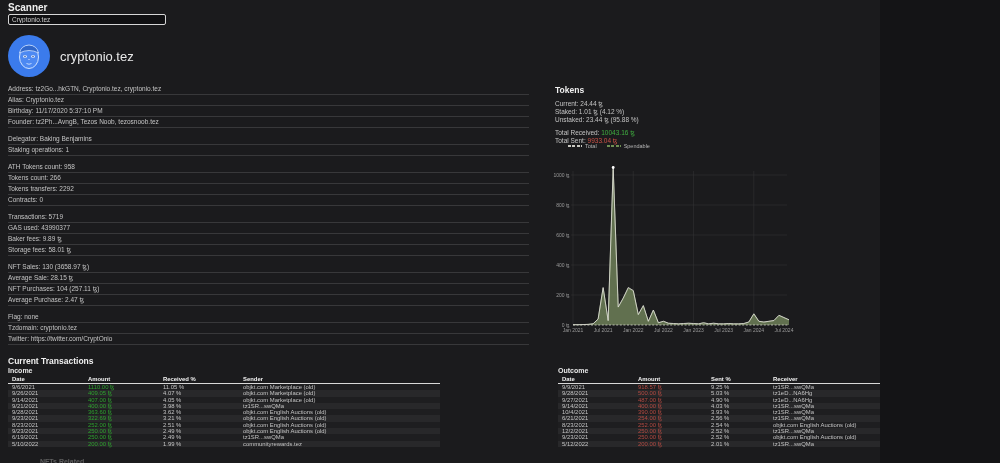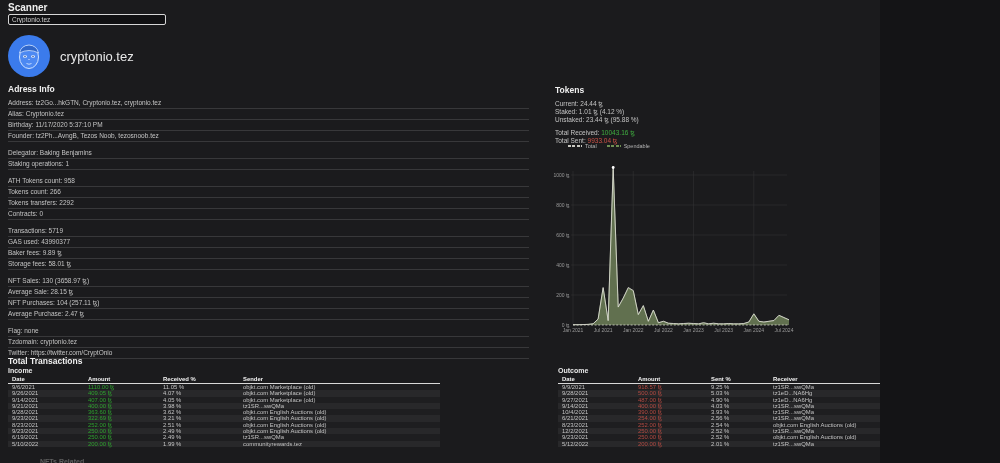--- a/index.html
+++ b/index.html
@@ -91,21 +91,20 @@
     <ellipse cx="17" cy="21.5" rx="2" ry="1.3" fill="#e8f1ff"></ellipse>
     <ellipse cx="25" cy="21.5" rx="2" ry="1.3" fill="#e8f1ff"></ellipse>
     <circle cx="17" cy="21.5" r="0.7" fill="#1d3f7d"></circle>
     <circle cx="25" cy="21.5" r="0.7" fill="#1d3f7d"></circle>
     <path d="M20.3 24.5 L21.7 24.5" stroke="#cfe2ff" stroke-width="0.8"></path>
     <path d="M18.5 28.5 Q21 30 23.5 28.5" stroke="#cfe2ff" stroke-width="0.9" fill="none"></path>
   </svg>
   <div id="profile-name" class="abs">cryptonio.tez</div>
 
   <div id="address-info" class="abs">
-    <div class="section-heading">Adress Info</div>
     <div id="fields-root">
         <div class="field-group">
           <div class="field">Address: tz2Go...hkGTN, Cryptonio.tez, cryptonio.tez</div>
           <div class="field">Alias: Cryptonio.tez</div>
           <div class="field">Birthday: 11/17/2020 5:37:10 PM</div>
           <div class="field">Founder: tz2Ph...AvngB, Tezos Noob, tezosnoob.tez</div>
         </div>
         <div class="field-group">
           <div class="field">Delegator: Baking Benjamins</div>
           <div class="field">Staking operations: 1</div>
@@ -181,21 +180,21 @@
       <text x="21" y="174" font-size="5" fill="#9a9a9a" text-anchor="middle">Jan 2021</text>
       <text x="51.13953488372093" y="174" font-size="5" fill="#9a9a9a" text-anchor="middle">Jul 2021</text>
       <text x="81.27906976744185" y="174" font-size="5" fill="#9a9a9a" text-anchor="middle">Jan 2022</text>
       <text x="111.4186046511628" y="174" font-size="5" fill="#9a9a9a" text-anchor="middle">Jul 2022</text>
       <text x="141.5581395348837" y="174" font-size="5" fill="#9a9a9a" text-anchor="middle">Jan 2023</text>
       <text x="171.69767441860466" y="174" font-size="5" fill="#9a9a9a" text-anchor="middle">Jul 2023</text>
       <text x="201.8372093023256" y="174" font-size="5" fill="#9a9a9a" text-anchor="middle">Jan 2024</text>
       <text x="231.97674418604652" y="174" font-size="5" fill="#9a9a9a" text-anchor="middle">Jul 2024</text>
     </svg>
 
-  <div id="larger-transactions-title" class="abs section-heading">Total Transactions</div>
+  <div id="larger-transactions-title" class="abs section-heading">Current Transactions</div>
 
   <div id="income-label" class="abs">Income</div>
   <div id="income-table" class="abs tx-table inc">
       <div class="t-head">
         <span class="c1">Date</span>
         <span class="c2">Amount</span>
         <span class="c3">Received %</span>
         <span class="c4">Sender</span>
       </div>
       <div class="t-row">

